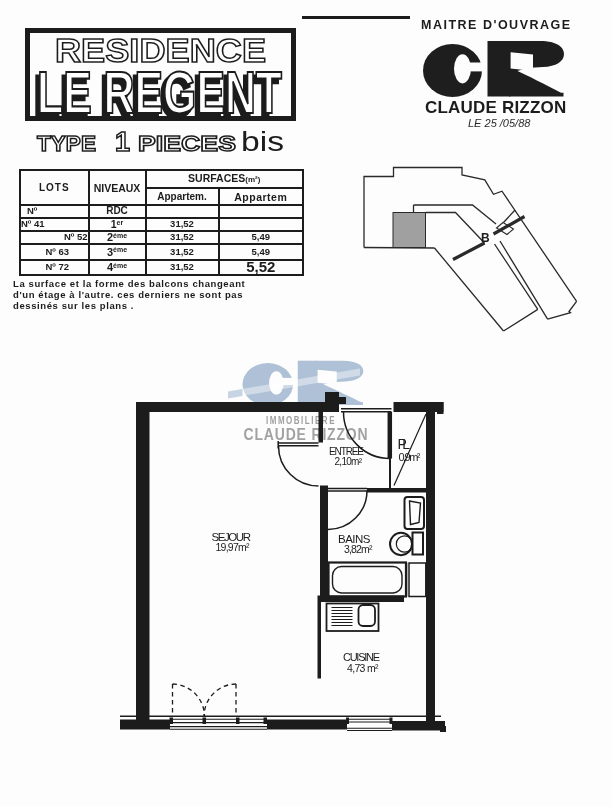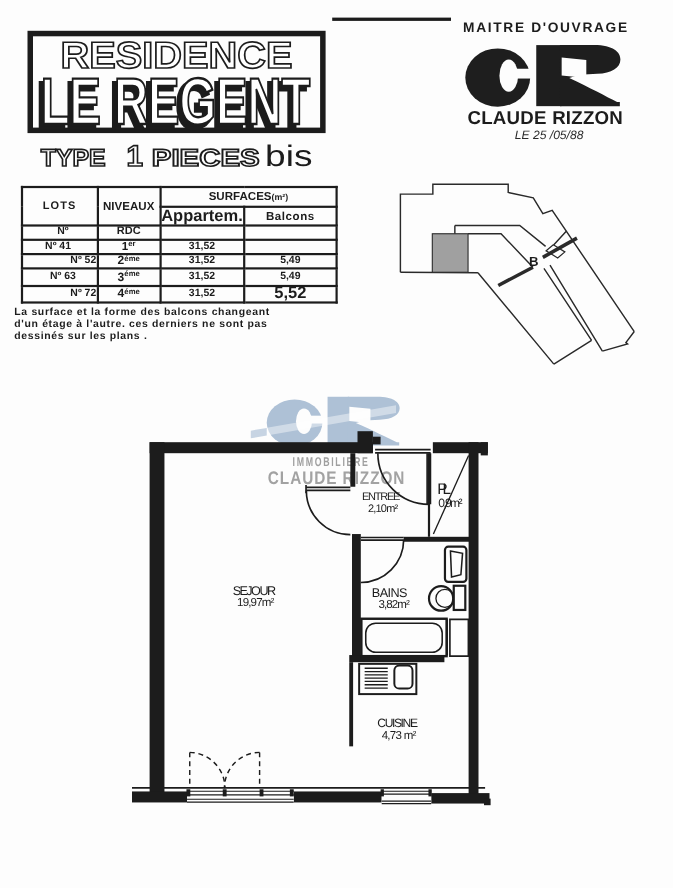--- a/index.html
+++ b/index.html
@@ -31,49 +31,49 @@
 
 <div class="abs" style="left:19px;top:169px;">
 <table class="surf">
 <tbody>
         <tr>
  <td rowspan="2" style="width:66.5px;height:33px;font-size:10px;letter-spacing:1px;">LOTS</td>
  <td rowspan="2" style="width:55px;font-size:10.5px;">NIVEAUX</td>
  <td colspan="2" style="height:16px;font-size:10.5px;">SURFACES<span style="font-size:8px">(m²)</span></td>
 </tr>
 <tr>
- <td style="width:71px;height:15px;font-size:15px;margin-left:42px;">Appartem.</td>
- <td style="width:82.5px;font-size:10.5px;letter-spacing:0.5px;">Balcons</td>
+ <td style="width:71px;height:15px;font-size:10px;margin-left:42px;">Appartem.</td>
+ <td style="width:82.5px;font-size:10.5px;letter-spacing:0.5px;">Appartem</td>
 </tr>
 <tr>
-          <td style="height:10.5px;font-size:9.5px;text-align:center;padding-left:6px;">Nº</td>
+          <td style="height:10.5px;font-size:9.5px;text-align:left;padding-left:6px;">Nº</td>
           <td style="font-size:10px;">RDC</td>
           <td></td>
           <td></td>
         </tr>
 <tr>
-          <td style="height:11px;font-size:9.5px;text-align:left;padding-left:20px;">Nº 41</td>
+          <td style="height:11px;font-size:9.5px;text-align:left;padding-left:0;">Nº 41</td>
           <td style="font-size:10.5px;">1<span style="font-size:7px;vertical-align:3.5px;display:inline-block;line-height:4px">er</span></td>
           <td style="font-size:9.5px;">31,52</td>
           <td></td>
         </tr>
 <tr>
           <td style="height:11.5px;font-size:9.5px;text-align:right;padding-left:22px;">Nº 52</td>
           <td style="font-size:11px;">2<span style="font-size:7px;vertical-align:3.5px;display:inline-block;line-height:4px">éme</span></td>
           <td style="font-size:9.5px;">31,52</td>
           <td style="font-size:9.5px;">5,49</td>
         </tr>
 <tr>
           <td style="height:13.5px;font-size:9.5px;text-align:center;padding-left:6px;">Nº 63</td>
           <td style="font-size:11px;">3<span style="font-size:7px;vertical-align:3.5px;display:inline-block;line-height:4px">éme</span></td>
           <td style="font-size:9.5px;">31,52</td>
           <td style="font-size:9.5px;">5,49</td>
         </tr>
 <tr>
-          <td style="height:13.4px;font-size:9.5px;text-align:right;padding-left:6px;">Nº 72</td>
+          <td style="height:13.4px;font-size:9.5px;text-align:center;padding-left:6px;">Nº 72</td>
           <td style="font-size:11px;">4<span style="font-size:7px;vertical-align:3.5px;display:inline-block;line-height:4px">éme</span></td>
           <td style="font-size:9.5px;">31,52</td>
           <td style="font-size:15px;">5,52</td>
         </tr>
 </tbody>
     </table>
 </div>
 
 <div class="abs" style="left:13px;top:279px;width:300px;font-size:9.5px;font-weight:bold;color:#1c1c1c;letter-spacing:0.6px;line-height:10.8px;">
 La surface et la forme des balcons changeant<br>

